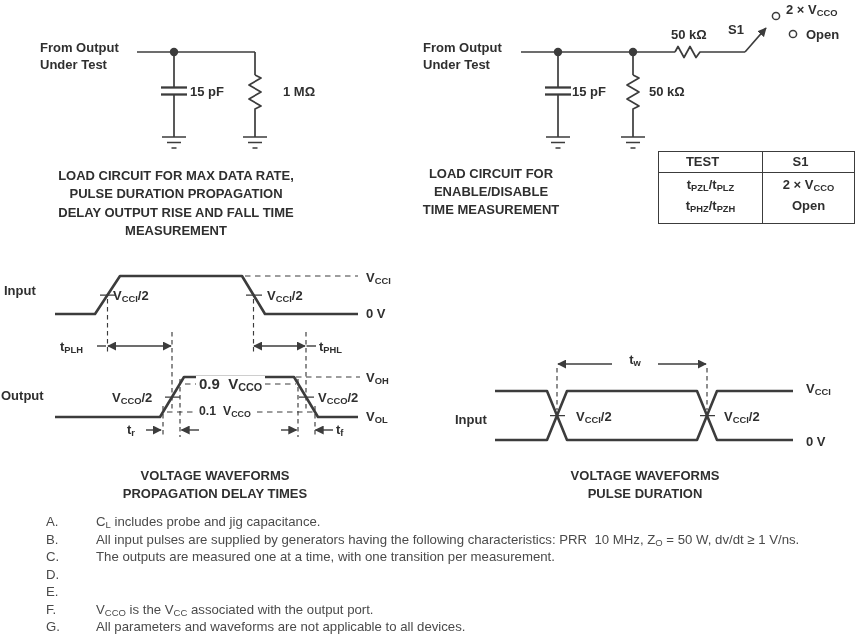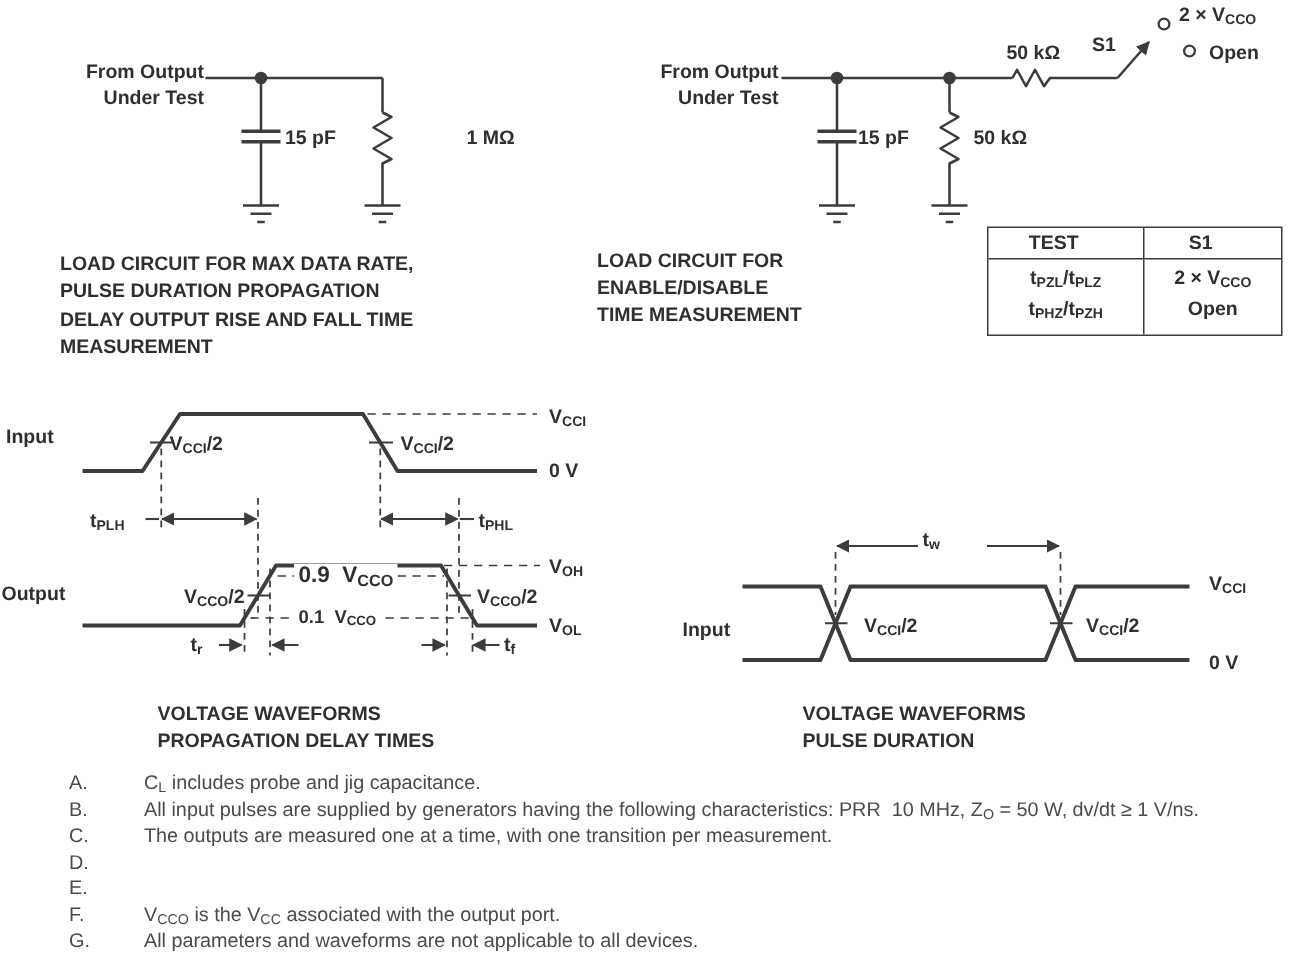--- a/index.html
+++ b/index.html
@@ -12,22 +12,22 @@
   svg .node{fill:var(--line);stroke:none;}
   svg .open{fill:#fff;stroke:var(--line);stroke-width:1.5px;}
   svg .trace{fill:none;stroke:var(--line);stroke-width:2.6px;stroke-linejoin:round;}
   svg .dash{fill:none;stroke:var(--line);stroke-width:1.15px;stroke-dasharray:5.5 4.5;}
   svg .dashv{fill:none;stroke:var(--line);stroke-width:1.15px;stroke-dasharray:4.5 3.5;}
   svg .tick{fill:none;stroke:var(--line);stroke-width:1.25px;}
   svg .arrow,svg .thin{fill:none;stroke:var(--line);stroke-width:1.4px;}
   svg marker path{fill:var(--line);stroke:none;}
   .lbl{position:absolute;font-weight:bold;font-size:13px;line-height:15px;white-space:pre;color:var(--text);}
   .pre{white-space:pre-line;}
-  .ctr{text-align:left;}
-  .rgt{text-align:right;}
+  .ctr{text-align:center;}
+  .rgt{}
   .wbg{background:#fff;padding:0 3px;}
   .sub{font-size:72%;vertical-align:-0.22em;letter-spacing:0;}
   .s1table{position:absolute;left:658px;top:151px;width:195px;border:1.6px solid var(--line);
            display:grid;grid-template-columns:104px 1fr;font-weight:bold;font-size:13px;}
   .s1table .th{border-bottom:1.4px solid var(--line);text-align:center;padding:2px 16px 3px 0;}
   .s1table .c1{border-right:1.4px solid var(--line);}
   .s1table .td{text-align:center;padding:3px 0 5px 0;}
   .s1table .td div{line-height:17px;}
   .notes{position:absolute;left:46px;top:513px;font-size:13.2px;color:var(--notes);}
   .note{display:flex;height:17.5px;line-height:17.5px;white-space:pre;}
@@ -104,21 +104,21 @@
       <path class="trace" d="M495 440H547L567 391H697L717 440H793"></path>
       <path class="tick" d="M550 415.5H565M700 415.5H715"></path>
       <path class="dashv" d="M557 368V410M707 368V410"></path>
       <path class="arrow" d="M558 364H706" marker-start="url(#ah)" marker-end="url(#ah)"></path>
     </g>
   </svg>
 
   <div class="lbl pre rgt" style="left:40px;top:39px;width:96px;line-height:17px;">From Output
 Under Test</div>
   <div class="lbl" style="left:190px;top:84px;">15 pF</div>
-  <div class="lbl" style="left:283px;top:84px;margin-left:28px;">1 MΩ</div>
+  <div class="lbl" style="left:283px;top:84px;">1 MΩ</div>
   <div class="caption pre ctr" style="left:40px;top:167px;width:272px;line-height:18.3px;">LOAD CIRCUIT FOR MAX DATA RATE,
 PULSE DURATION PROPAGATION
 DELAY OUTPUT RISE AND FALL TIME
 MEASUREMENT</div>
 
   <div class="lbl pre rgt" style="left:423px;top:39px;width:96px;line-height:17px;">From Output
 Under Test</div>
   <div class="lbl" style="left:671px;top:27px;">50 kΩ</div>
   <div class="lbl" style="left:728px;top:22px;">S1</div>
   <div class="lbl" style="left:786px;top:2px;"><span>2 × V</span><span class="sub">CCO</span></div>

